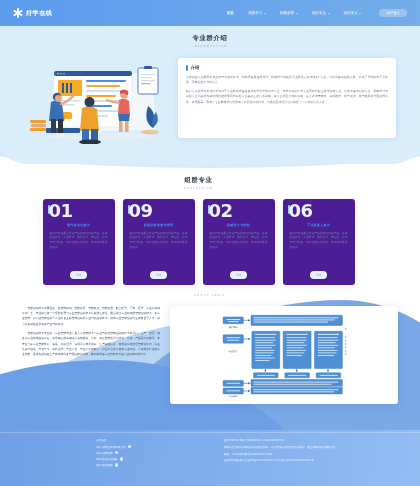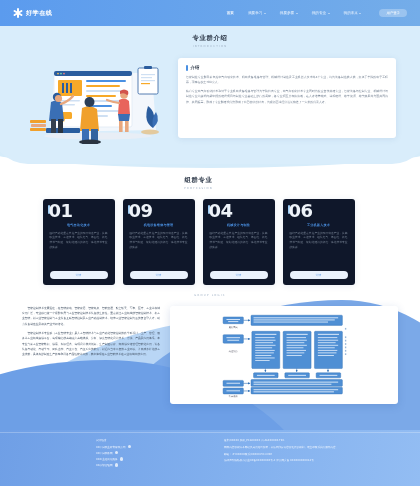--- a/index.html
+++ b/index.html
@@ -92,24 +92,24 @@
   }
   .intro-head{ display:flex; align-items:center; gap:3px; margin-bottom:4px; }
   .intro-bar{ width:1.6px; height:6px; background:#4a90e2; border-radius:1px; }
   .intro-head-t{ font-size:4.4px; font-weight:bold; color:#2f3a4a; }
   .intro-p{ font-size:2.9px; line-height:1.85; color:#6c7a8c; text-align:justify; margin-bottom:3.5px; }
 
   
   .sec2{ position:absolute; left:0; top:176px; width:397px; z-index:6; }
   .cards{ display:flex; gap:8px; justify-content:center; margin-top:9px; }
   .card{
-    width:72px; height:86px; background:#0f172a; border-radius:3px;
+    width:72px; height:86px; background:#4c1d95; border-radius:3px;
     box-shadow:0 1px 6px rgba(40,80,140,.10);
     padding:7px 7px 6px 7px; position:relative; overflow:hidden;
-    display:flex; flex-direction:column; 
+    display:flex; flex-direction:column; align-items:center;
   }
   .card-num{
     position:absolute; left:6px; top:3px; font-size:18px; font-weight:bold;
     color:#eef3f9; line-height:1; letter-spacing:-.5px;
   }
   .card-tick{
     position:absolute; left:5px; top:6px; width:2px; height:9px;
     background:#9ecdf5; border-radius:1px;
   }
   .card-title{
@@ -304,21 +304,21 @@
       <div class="card">
         <div class="card-tick"></div>
         <div class="card-num">09</div>
         <div class="card-title">机电设备维修与管理</div>
         <div class="card-text">围绕自动化重点支柱产业的现代制造产业，从高职业技术、工控技术、组装电气、单面电、机电技术与制造、规划化建设的机电一体化技术专业的集群</div>
         <button class="card-btn">详情</button>
       </div>
 
       <div class="card">
         <div class="card-tick"></div>
-        <div class="card-num">04</div>
+        <div class="card-num">02</div>
         <div class="card-title">机械设计与制造</div>
         <div class="card-text">围绕自动化重点支柱产业的现代制造产业，从高职业技术、工控技术、组装电气、单面电、机电技术与制造、规划化建设的机电一体化技术专业的集群</div>
         <button class="card-btn">详情</button>
       </div>
 
       <div class="card">
         <div class="card-tick"></div>
         <div class="card-num">06</div>
         <div class="card-title">工业机器人技术</div>
         <div class="card-text">围绕自动化重点支柱产业的现代制造产业，从高职业技术、工控技术、组装电气、单面电、机电技术与制造、规划化建设的机电一体化技术专业的集群</div>

